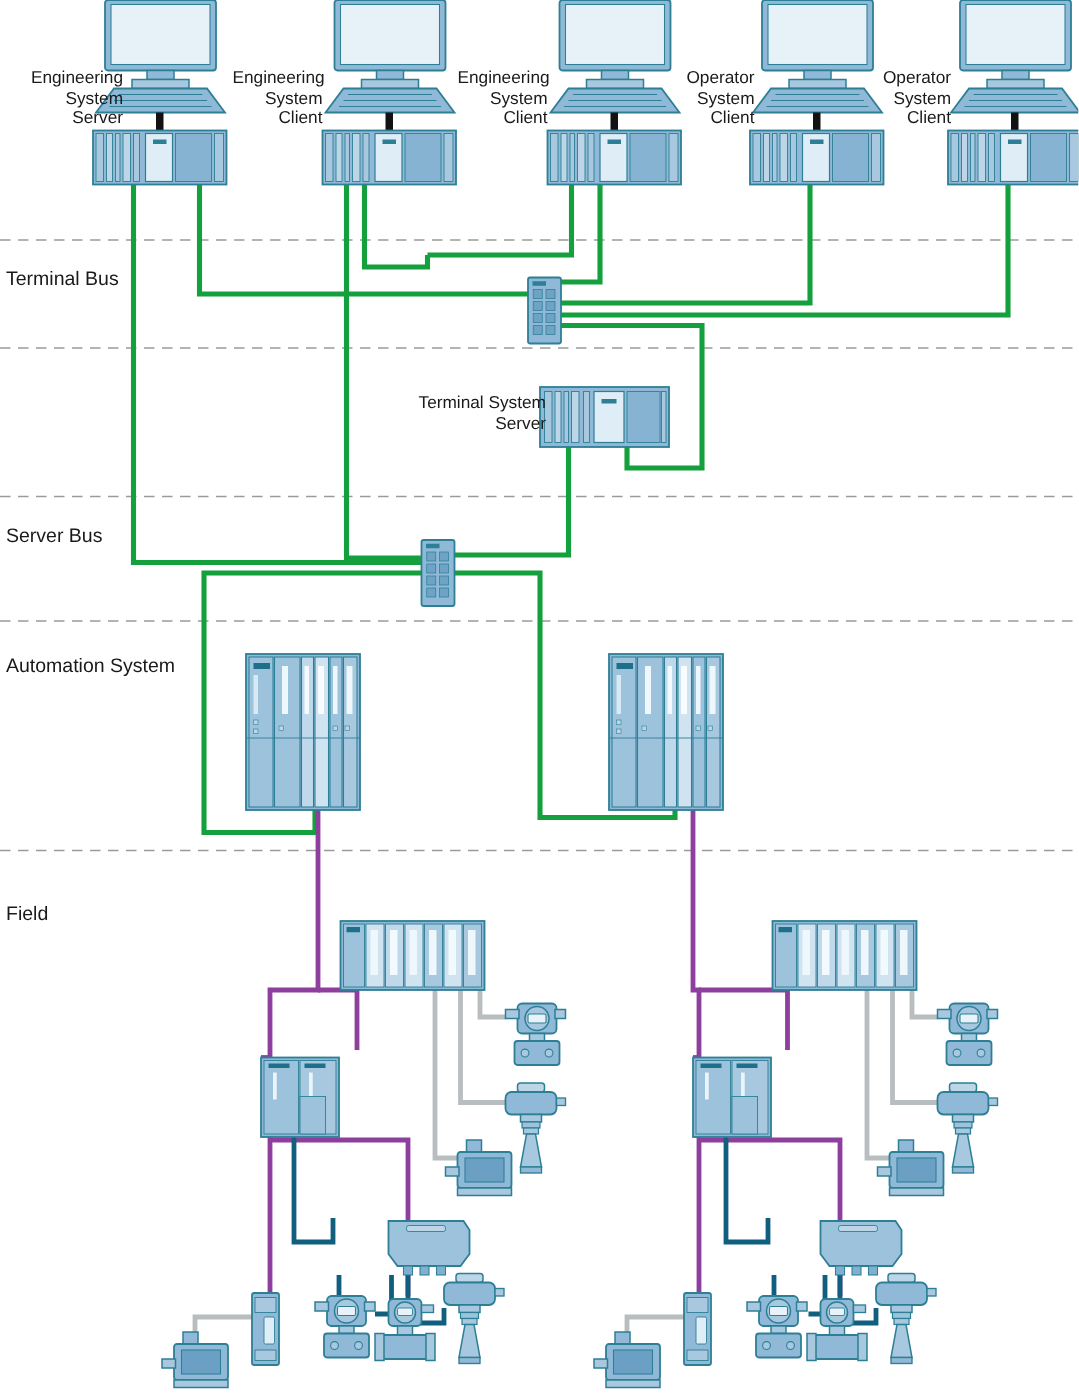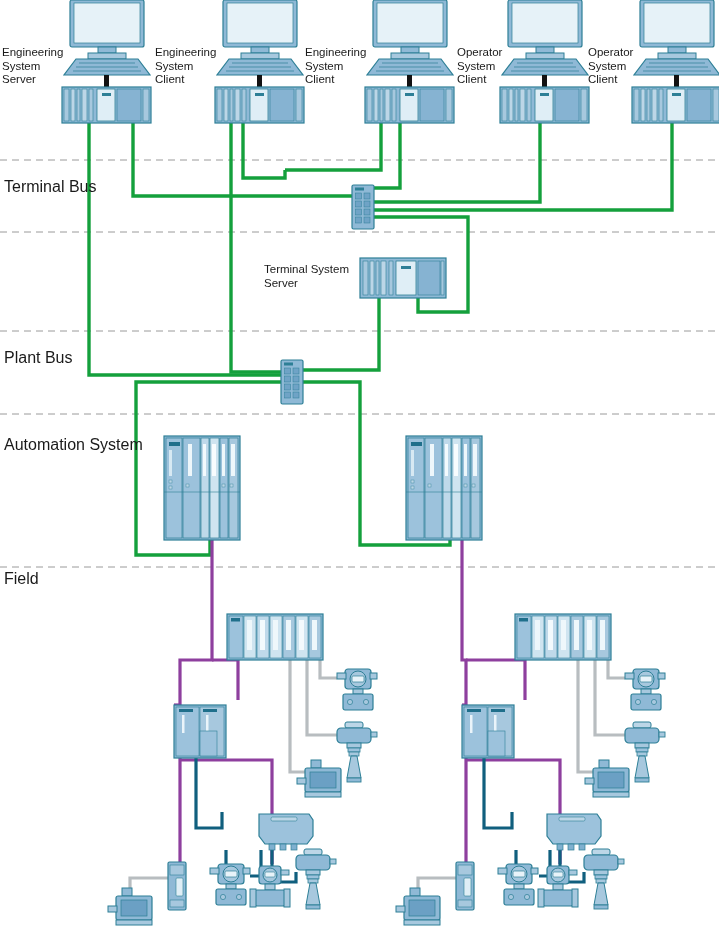--- a/index.html
+++ b/index.html
@@ -1,20 +1,20 @@
 <!DOCTYPE html>
 <html><head>
 <meta charset="utf-8">
 <style>
   html,body{margin:0;padding:0;background:#ffffff;}
   body{font-family:"Liberation Sans",sans-serif;}
   #stage{position:relative;width:719px;height:932px;background:#fff;overflow:hidden;}
   #stage svg{position:absolute;left:0;top:0;}
-  .lbl{position:absolute;font-family:"Liberation Sans",sans-serif;font-size:11.5px;color:#1a1a1a;line-height:13.5px;white-space:pre-line;}
-  .zone-lbl{position:absolute;font-family:"Liberation Sans",sans-serif;font-size:16px;color:#1a1a1a;}
+  .lbl{position:absolute;font-family:"Liberation Sans",sans-serif;font-size:11.5px;color:#1a1a1a;line-height:13.5px;white-space:pre-line;text-align:right;}
+  .zone-lbl{position:absolute;font-family:"Liberation Sans",sans-serif;font-size:13px;color:#1a1a1a;}
 </style>
 </head>
 <body>
 
 <div id="stage">
 
 <svg width="719" height="932" viewBox="0 0 719 932">
   <defs>
 
     <g id="pcSym">
@@ -314,17 +314,17 @@
 System
 Client</div>
 <div class="lbl" style="left:588px;top:46px;width:46px;">Operator
 System
 Client</div>
 
 <div class="lbl" style="left:264px;top:263px;width:100px;">Terminal System
 Server</div>
 
 <div class="zone-lbl" style="left:4px;top:178px;">Terminal Bus</div>
-<div class="zone-lbl" style="left:4px;top:349px;">Plant Bus</div>
+<div class="zone-lbl" style="left:4px;top:349px;">Server Bus</div>
 <div class="zone-lbl" style="left:4px;top:436px;text-align:center;">Automation System</div>
-<div class="zone-lbl" style="left:4px;top:570px;">Field</div>
+<div class="zone-lbl" style="left:4px;top:601px;">Field</div>
 
 </div>
 
 </body></html>

